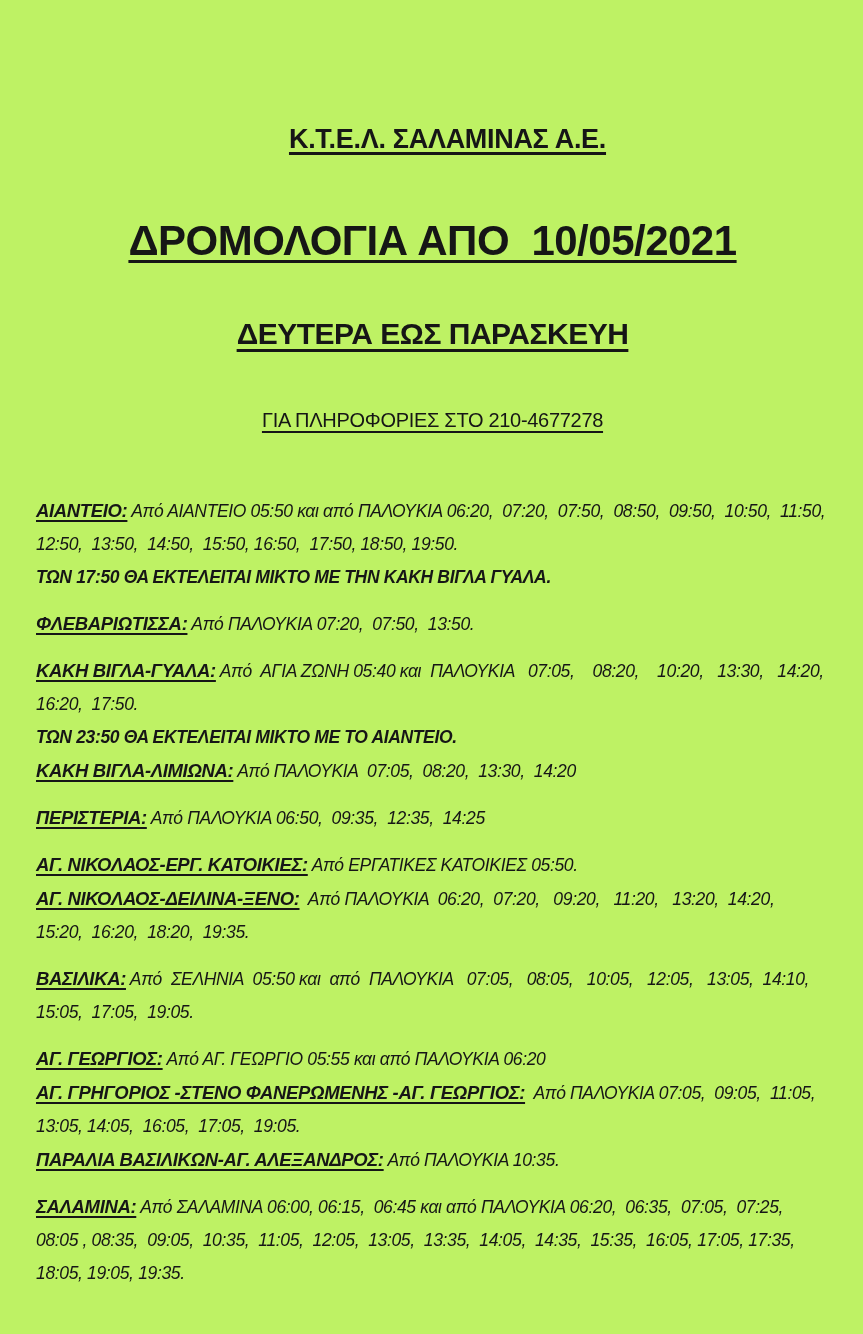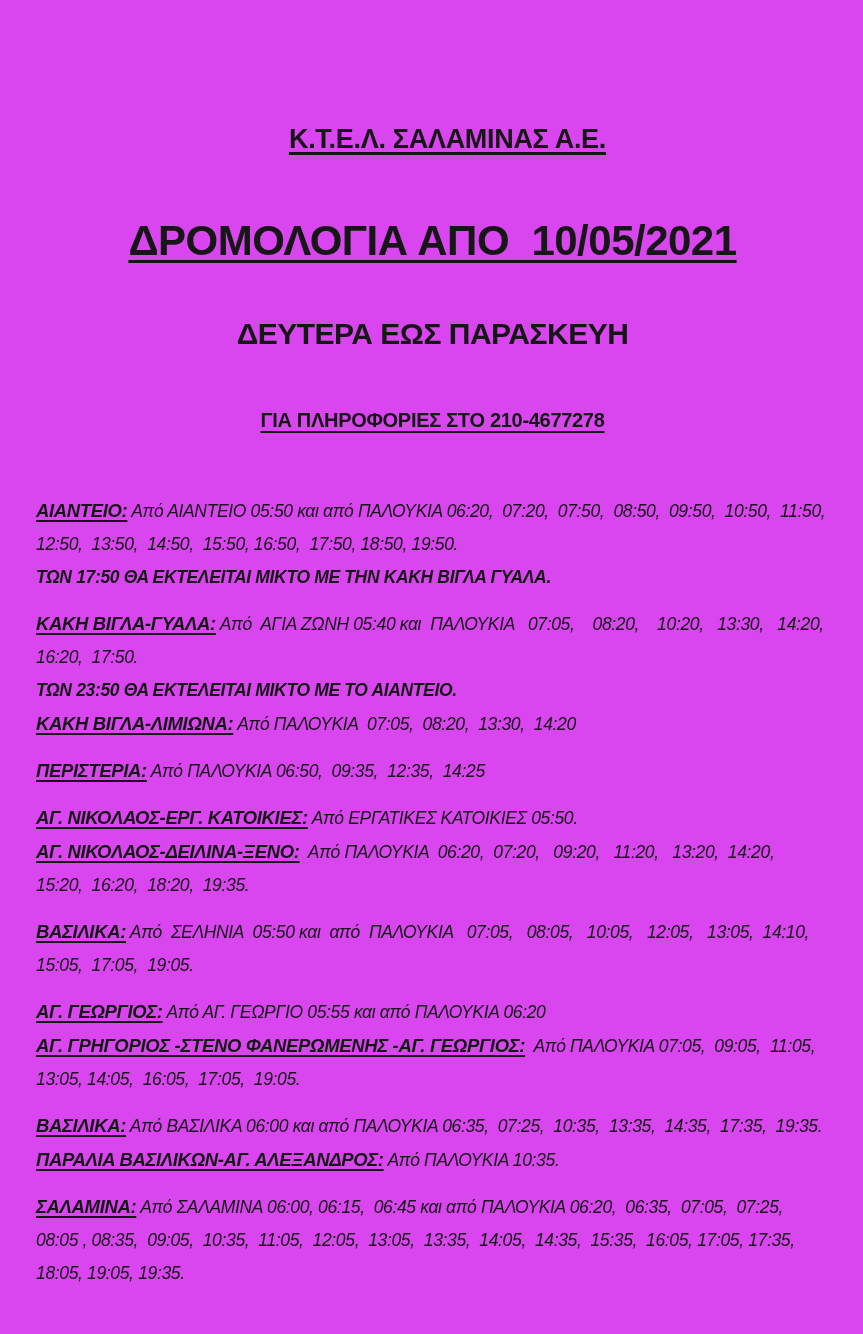--- a/index.html
+++ b/index.html
@@ -13,21 +13,21 @@
     height: 1334px;
     overflow: hidden;
     font-family: "Liberation Sans", sans-serif;
     -webkit-font-smoothing: antialiased;
   }
   .page {
     box-sizing: border-box;
     width: 863px;
     height: 1334px;
     padding: 88px 34px 40px 36px;
-    background: #d946ef;
+    background: #bef264;
   }
   
   .doc-header {
     text-align: center;
     white-space: pre-wrap;
   }
   .doc-header .company {
     font-size: 27px;
     font-weight: bold;
     letter-spacing: -0.3px;
@@ -42,27 +42,28 @@
     letter-spacing: -0.5px;
     text-decoration: underline;
     text-decoration-thickness: 3px;
     text-underline-offset: 5px;
     margin: 26px 0 0 0;
   }
   .doc-header .days {
     font-size: 30px;
     font-weight: bold;
     letter-spacing: -0.5px;
+    text-decoration: underline;
     text-decoration-thickness: 3px;
     text-underline-offset: 5px;
     margin: 16px 0 0 0;
   }
   .doc-header .info {
     font-size: 20px;
-    font-weight: bold;
+    font-weight: normal;
     letter-spacing: -0.3px;
     text-decoration: underline;
     text-decoration-thickness: 2px;
     text-underline-offset: 4px;
     margin: 22px 0 0 0;
   }
   
   .routes {
     margin-top: 26px;
   }
@@ -103,20 +104,23 @@
     <div class="info">ΓΙΑ ΠΛΗΡΟΦΟΡΙΕΣ ΣΤΟ 210-4677278</div>
   </div>
 
   <div class="routes">
 
     <div class="route">
       <p><span class="route-name">ΑΙΑΝΤΕΙΟ:</span><span class="route-times"> Από ΑΙΑΝΤΕΙΟ 05:50 και από ΠΑΛΟΥΚΙΑ 06:20,  07:20,  07:50,  08:50,  09:50,  10:50,  11:50,  12:50,  13:50,  14:50,  15:50, 16:50,  17:50, 18:50, 19:50.</span></p>
       <p class="route-note">ΤΩΝ 17:50 ΘΑ ΕΚΤΕΛΕΙΤΑΙ ΜΙΚΤΟ ΜΕ ΤΗΝ ΚΑΚΗ ΒΙΓΛΑ ΓΥΑΛΑ.</p>
     </div>
 
+    <div class="route gap">
+      <p><span class="route-name">ΦΛΕΒΑΡΙΩΤΙΣΣΑ:</span><span class="route-times"> Από ΠΑΛΟΥΚΙΑ 07:20,  07:50,  13:50.</span></p>
+    </div>
 
     <div class="route gap">
       <p><span class="route-name">ΚΑΚΗ ΒΙΓΛΑ-ΓΥΑΛΑ:</span><span class="route-times"> Από  ΑΓΙΑ ΖΩΝΗ 05:40 και  ΠΑΛΟΥΚΙΑ   07:05,    08:20,    10:20,   13:30,   14:20,   16:20,  17:50.</span></p>
       <p class="route-note">ΤΩΝ 23:50 ΘΑ ΕΚΤΕΛΕΙΤΑΙ ΜΙΚΤΟ ΜΕ ΤΟ ΑΙΑΝΤΕΙΟ.</p>
     </div>
 
     <div class="route">
       <p><span class="route-name">ΚΑΚΗ ΒΙΓΛΑ-ΛΙΜΙΩΝΑ:</span><span class="route-times"> Από ΠΑΛΟΥΚΙΑ  07:05,  08:20,  13:30,  14:20</span></p>
     </div>
 
@@ -137,23 +141,20 @@
     </div>
 
     <div class="route gap">
       <p><span class="route-name">ΑΓ. ΓΕΩΡΓΙΟΣ:</span><span class="route-times"> Από ΑΓ. ΓΕΩΡΓΙΟ 05:55 και από ΠΑΛΟΥΚΙΑ 06:20</span></p>
     </div>
 
     <div class="route">
       <p><span class="route-name">ΑΓ. ΓΡΗΓΟΡΙΟΣ -ΣΤΕΝΟ ΦΑΝΕΡΩΜΕΝΗΣ -ΑΓ. ΓΕΩΡΓΙΟΣ:</span><span class="route-times">  Από ΠΑΛΟΥΚΙΑ 07:05,  09:05,  11:05, 13:05, 14:05,  16:05,  17:05,  19:05.</span></p>
     </div>
 
-    <div class="route gap">
-      <p><span class="route-name">ΒΑΣΙΛΙΚΑ:</span><span class="route-times"> Από ΒΑΣΙΛΙΚΑ 06:00 και από ΠΑΛΟΥΚΙΑ 06:35,  07:25,  10:35,  13:35,  14:35,  17:35,  19:35.</span></p>
-    </div>
 
 
 
     <div class="route">
       <p><span class="route-name">ΠΑΡΑΛΙΑ ΒΑΣΙΛΙΚΩΝ-ΑΓ. ΑΛΕΞΑΝΔΡΟΣ:</span><span class="route-times"> Από ΠΑΛΟΥΚΙΑ 10:35.</span></p>
     </div>
 
     <div class="route gap">
       <p><span class="route-name">ΣΑΛΑΜΙΝΑ:</span><span class="route-times"> Από ΣΑΛΑΜΙΝΑ 06:00, 06:15,  06:45 και από ΠΑΛΟΥΚΙΑ 06:20,  06:35,  07:05,  07:25,  08:05 , 08:35,  09:05,  10:35,  11:05,  12:05,  13:05,  13:35,  14:05,  14:35,  15:35,  16:05, 17:05, 17:35, 18:05, 19:05, 19:35.</span></p>
     </div>

